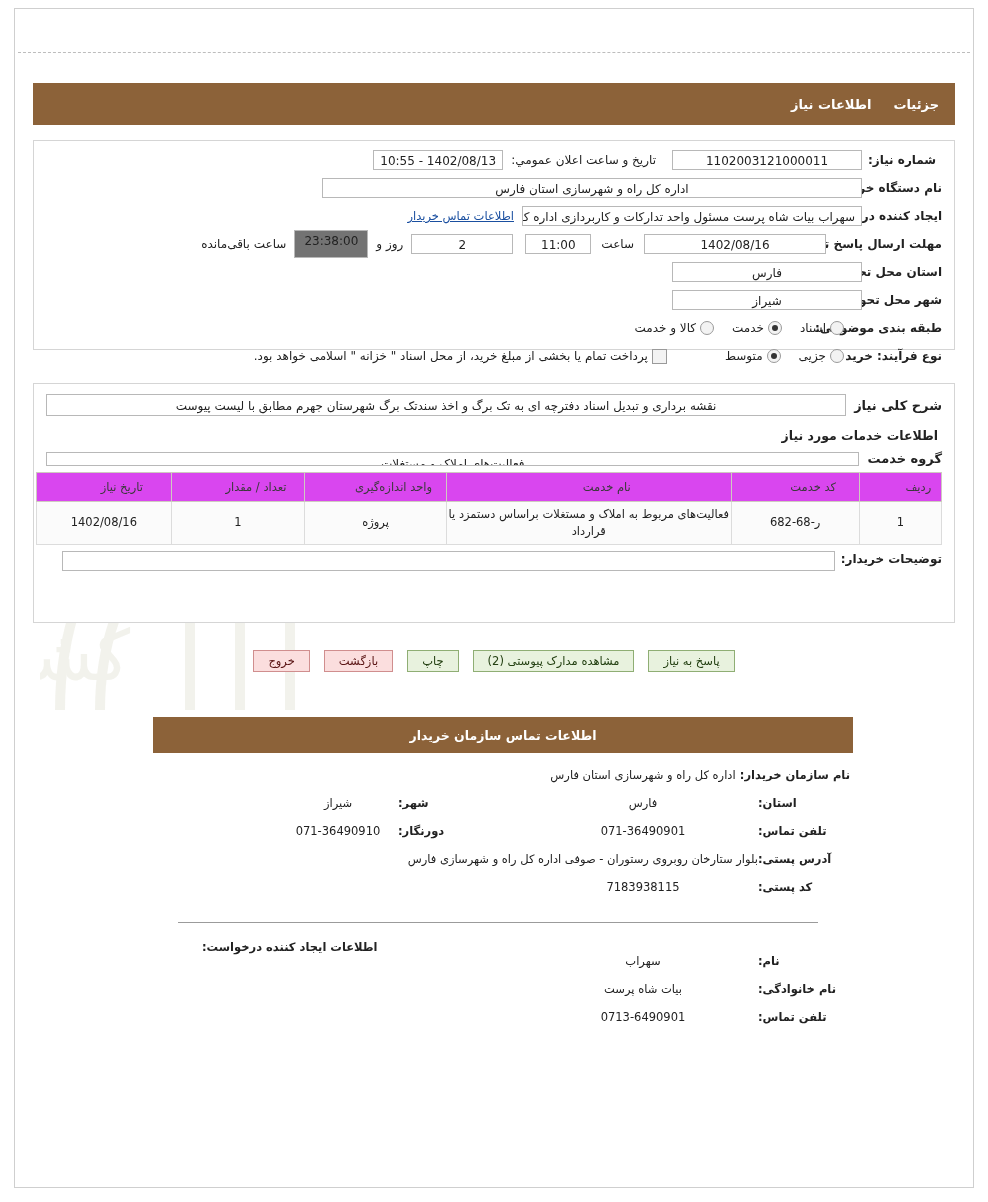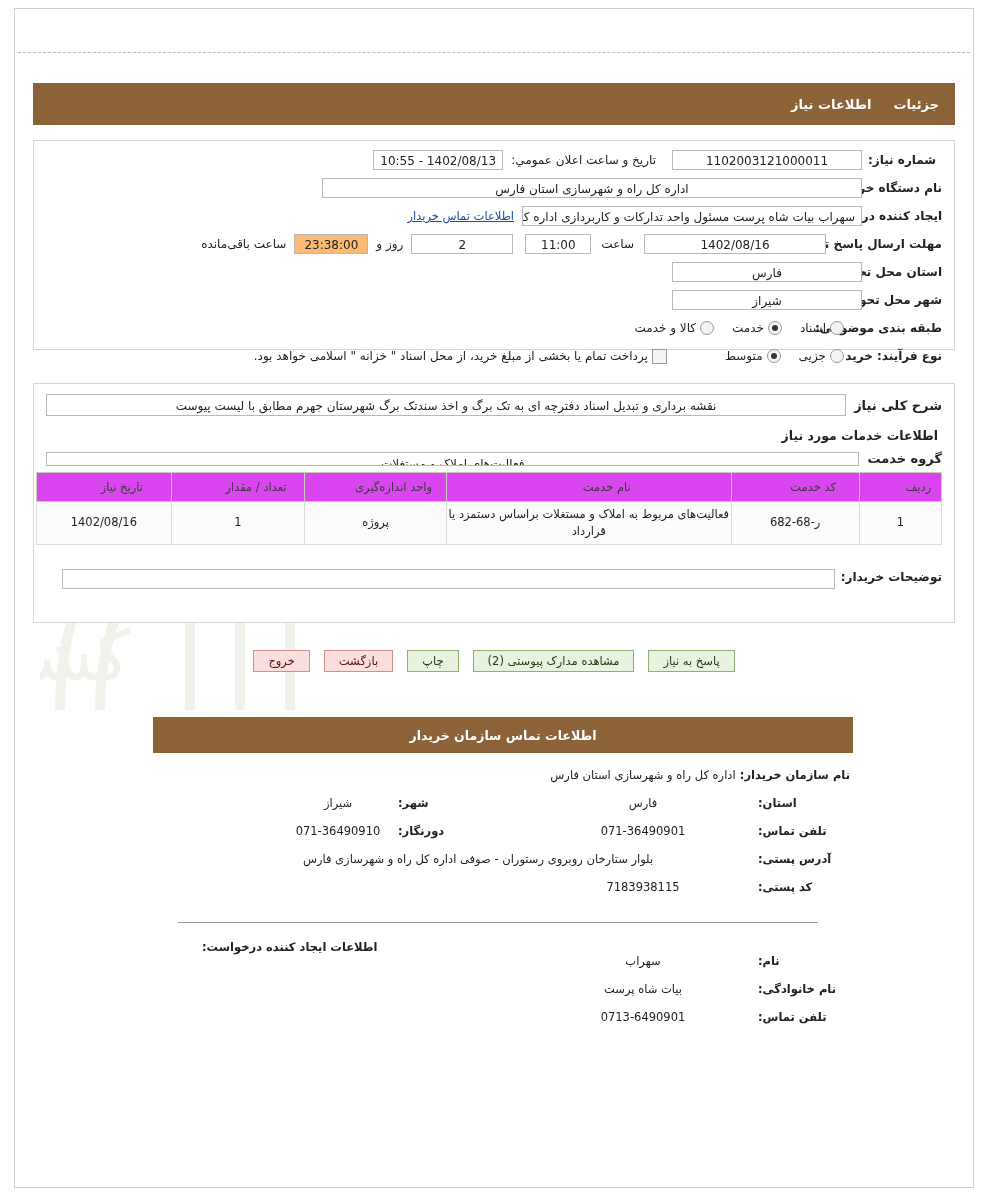--- a/index.html
+++ b/index.html
@@ -116,22 +116,22 @@
     font-size: 11.5px;
     cursor: pointer;
     white-space: nowrap;
   }
   .small-lbl {
     font-size: 12px;
     white-space: nowrap;
   }
   .countdown {
     border: 1px solid #b8b8b8;
-    background: #fdba74;
-    height: 20px;
+    background: #737373;
+    height: 28px;
     line-height: 20px;
     font-size: 12px;
     padding: 0 8px;
     box-sizing: border-box;
     text-align: center;
     color: #222;
   }
   .radio {
     display: inline-block;
     width: 12px;
@@ -206,21 +206,21 @@
     border: 1px solid #dcdcdc;
     height: 40px;
     text-align: center;
     background: #fbfbfb;
     font-size: 11.5px;
     line-height: 1.5;
   }
   .desc-row {
     display: flex;
     align-items: flex-start;
-    margin-top: 24px;
+    margin-top: 6px;
     padding-left: 16px;
   }
   .desc-label {
     font-size: 12px;
     font-weight: bold;
     line-height: 1.4;
     text-align: left;
     white-space: nowrap;
     margin-left: 6px;
   }
@@ -494,21 +494,21 @@
       <div class="c-val2">شیراز</div>
     </div>
     <div class="c-row">
       <div class="c-lab">تلفن تماس:</div>
       <div class="c-val">071-36490901</div>
       <div class="c-lab2">دورنگار:</div>
       <div class="c-val2">071-36490910</div>
     </div>
     <div class="c-row">
       <div class="c-lab">آدرس پستی:</div>
-      <div style="width:560px; text-align:center; white-space:nowrap;">بلوار ستارخان روبروی رستوران - صوفی اداره کل راه و شهرسازی فارس</div>
+      <div style="width:560px; text-align:right; white-space:nowrap;">بلوار ستارخان روبروی رستوران - صوفی اداره کل راه و شهرسازی فارس</div>
     </div>
     <div class="c-row">
       <div class="c-lab">کد پستی:</div>
       <div class="c-val">7183938115</div>
     </div>
   </div>
 
   <div class="hr-line"></div>
 
   <div class="creator-block">

